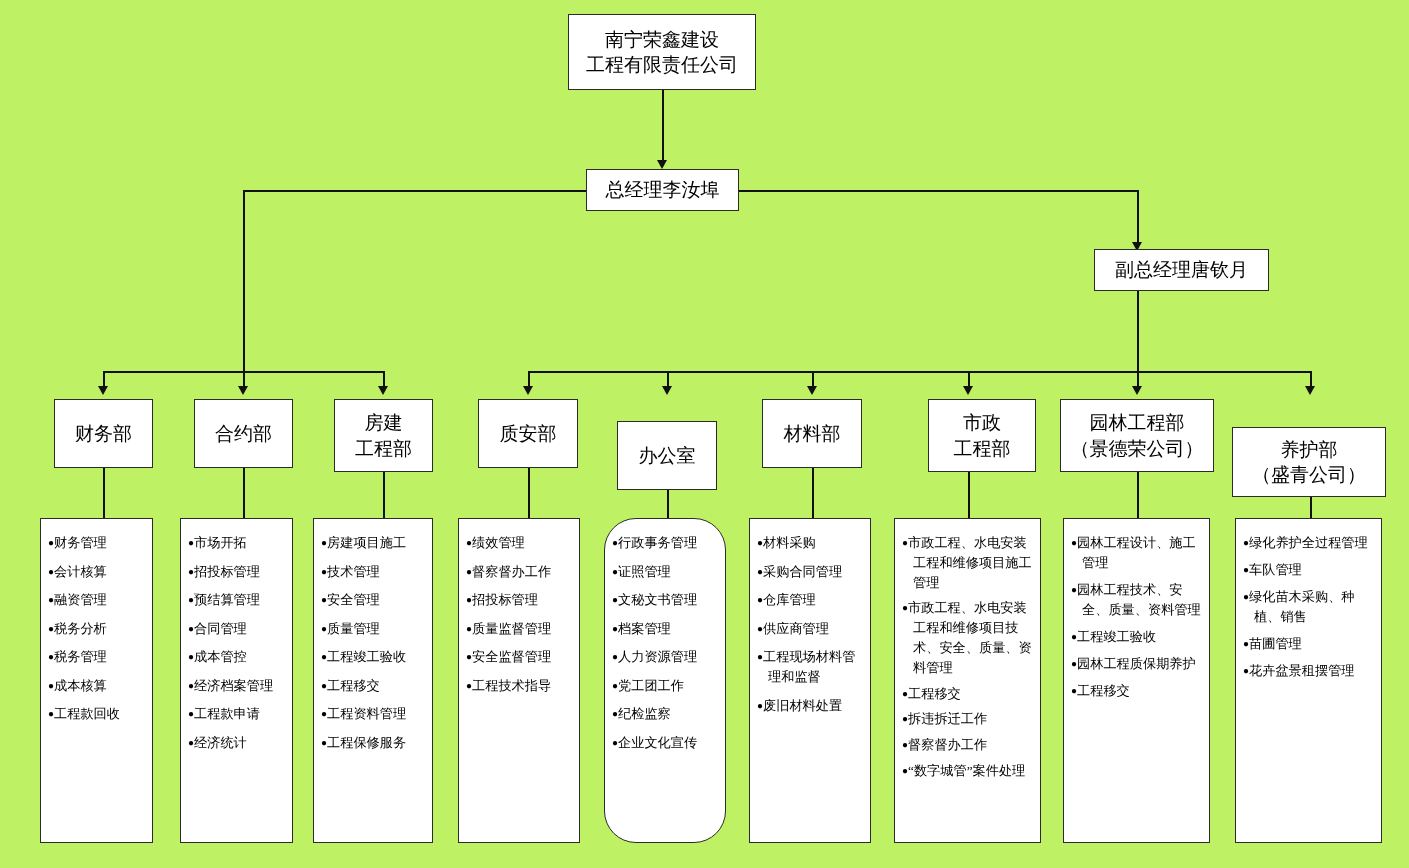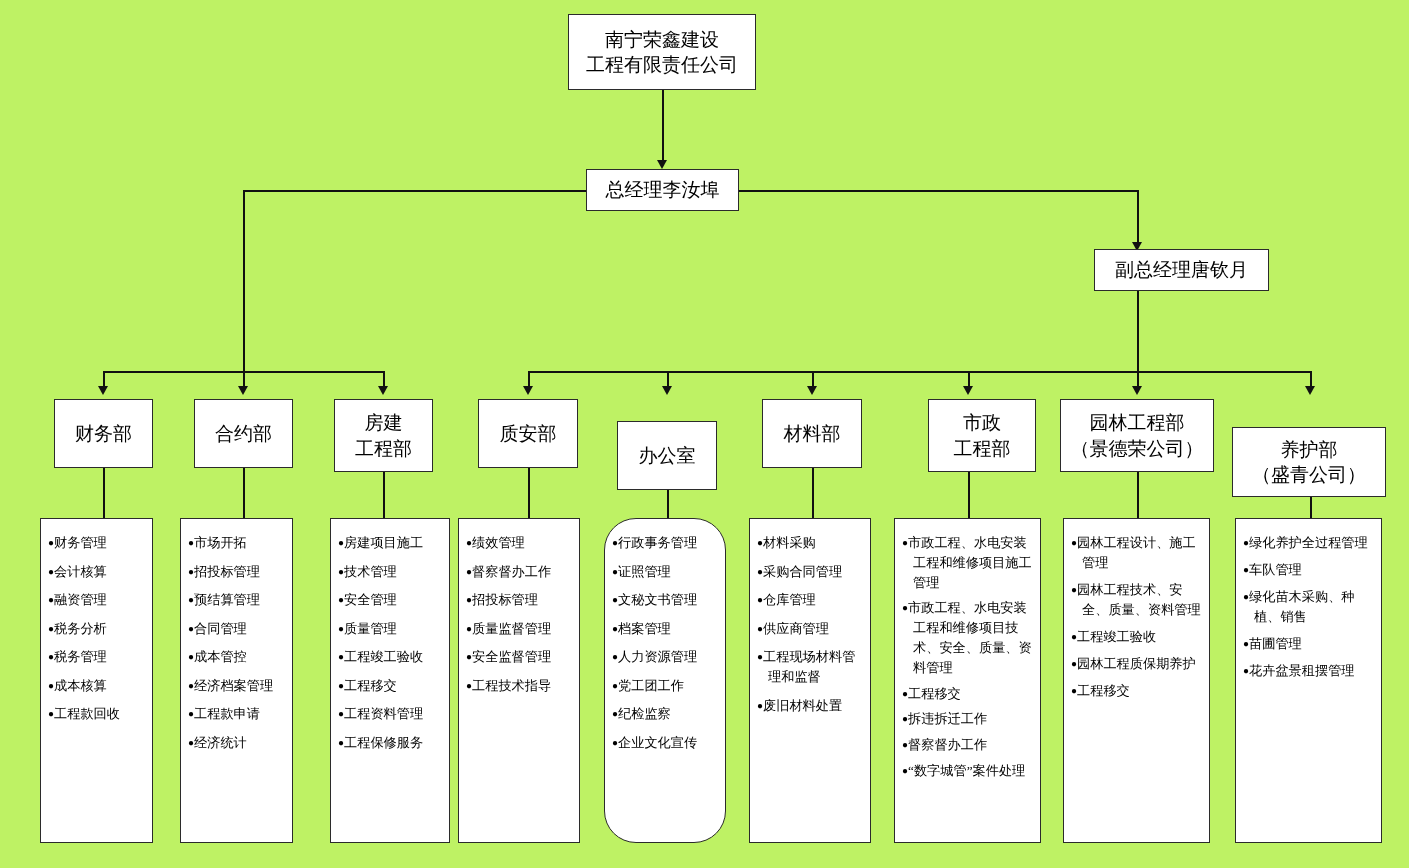--- a/index.html
+++ b/index.html
@@ -191,21 +191,21 @@
       <li><span class="b">●</span><span>招投标管理</span></li>
       <li><span class="b">●</span><span>预结算管理</span></li>
       <li><span class="b">●</span><span>合同管理</span></li>
       <li><span class="b">●</span><span>成本管控</span></li>
       <li><span class="b">●</span><span>经济档案管理</span></li>
       <li><span class="b">●</span><span>工程款申请</span></li>
       <li><span class="b">●</span><span>经济统计</span></li>
     </ul>
   </div>
 
-  <div class="panel" style="left:330px;top:518px;width:120px;height:325px;">
+  <div class="panel" style="left:313px;top:518px;width:120px;height:325px;">
     <ul>
       <li><span class="b">●</span><span>房建项目施工</span></li>
       <li><span class="b">●</span><span>技术管理</span></li>
       <li><span class="b">●</span><span>安全管理</span></li>
       <li><span class="b">●</span><span>质量管理</span></li>
       <li><span class="b">●</span><span>工程竣工验收</span></li>
       <li><span class="b">●</span><span>工程移交</span></li>
       <li><span class="b">●</span><span>工程资料管理</span></li>
       <li><span class="b">●</span><span>工程保修服务</span></li>
     </ul>

